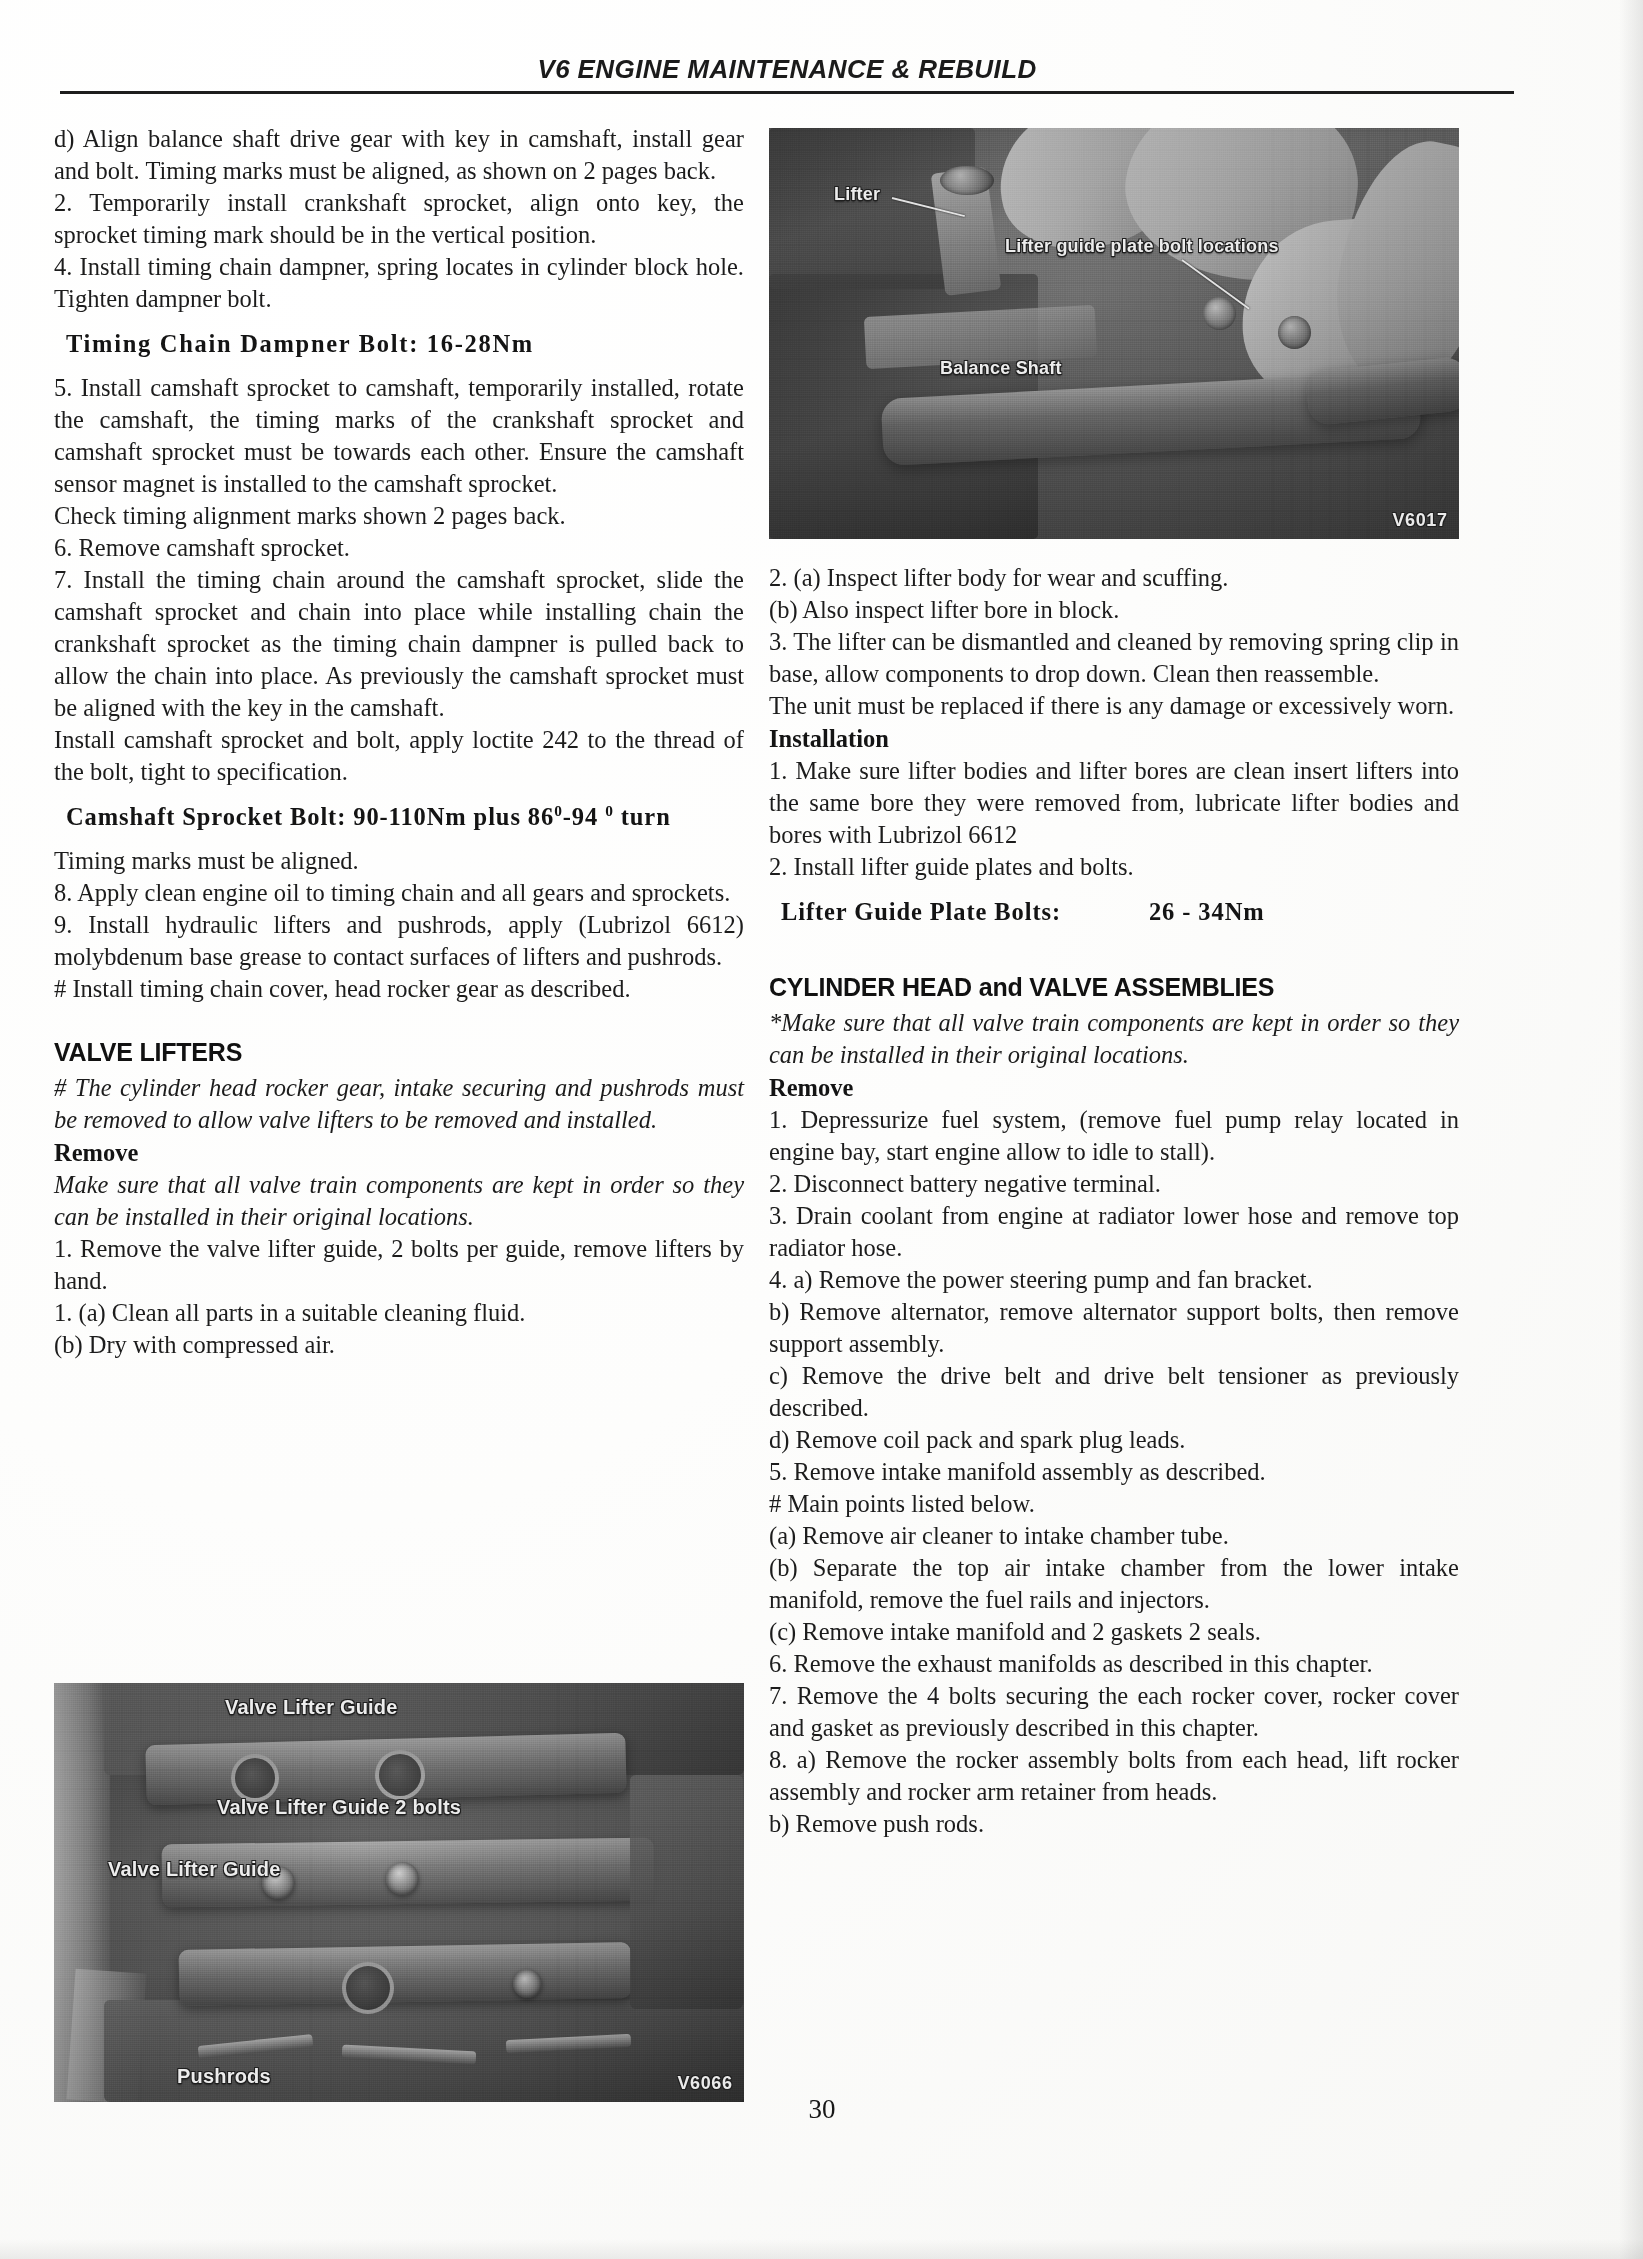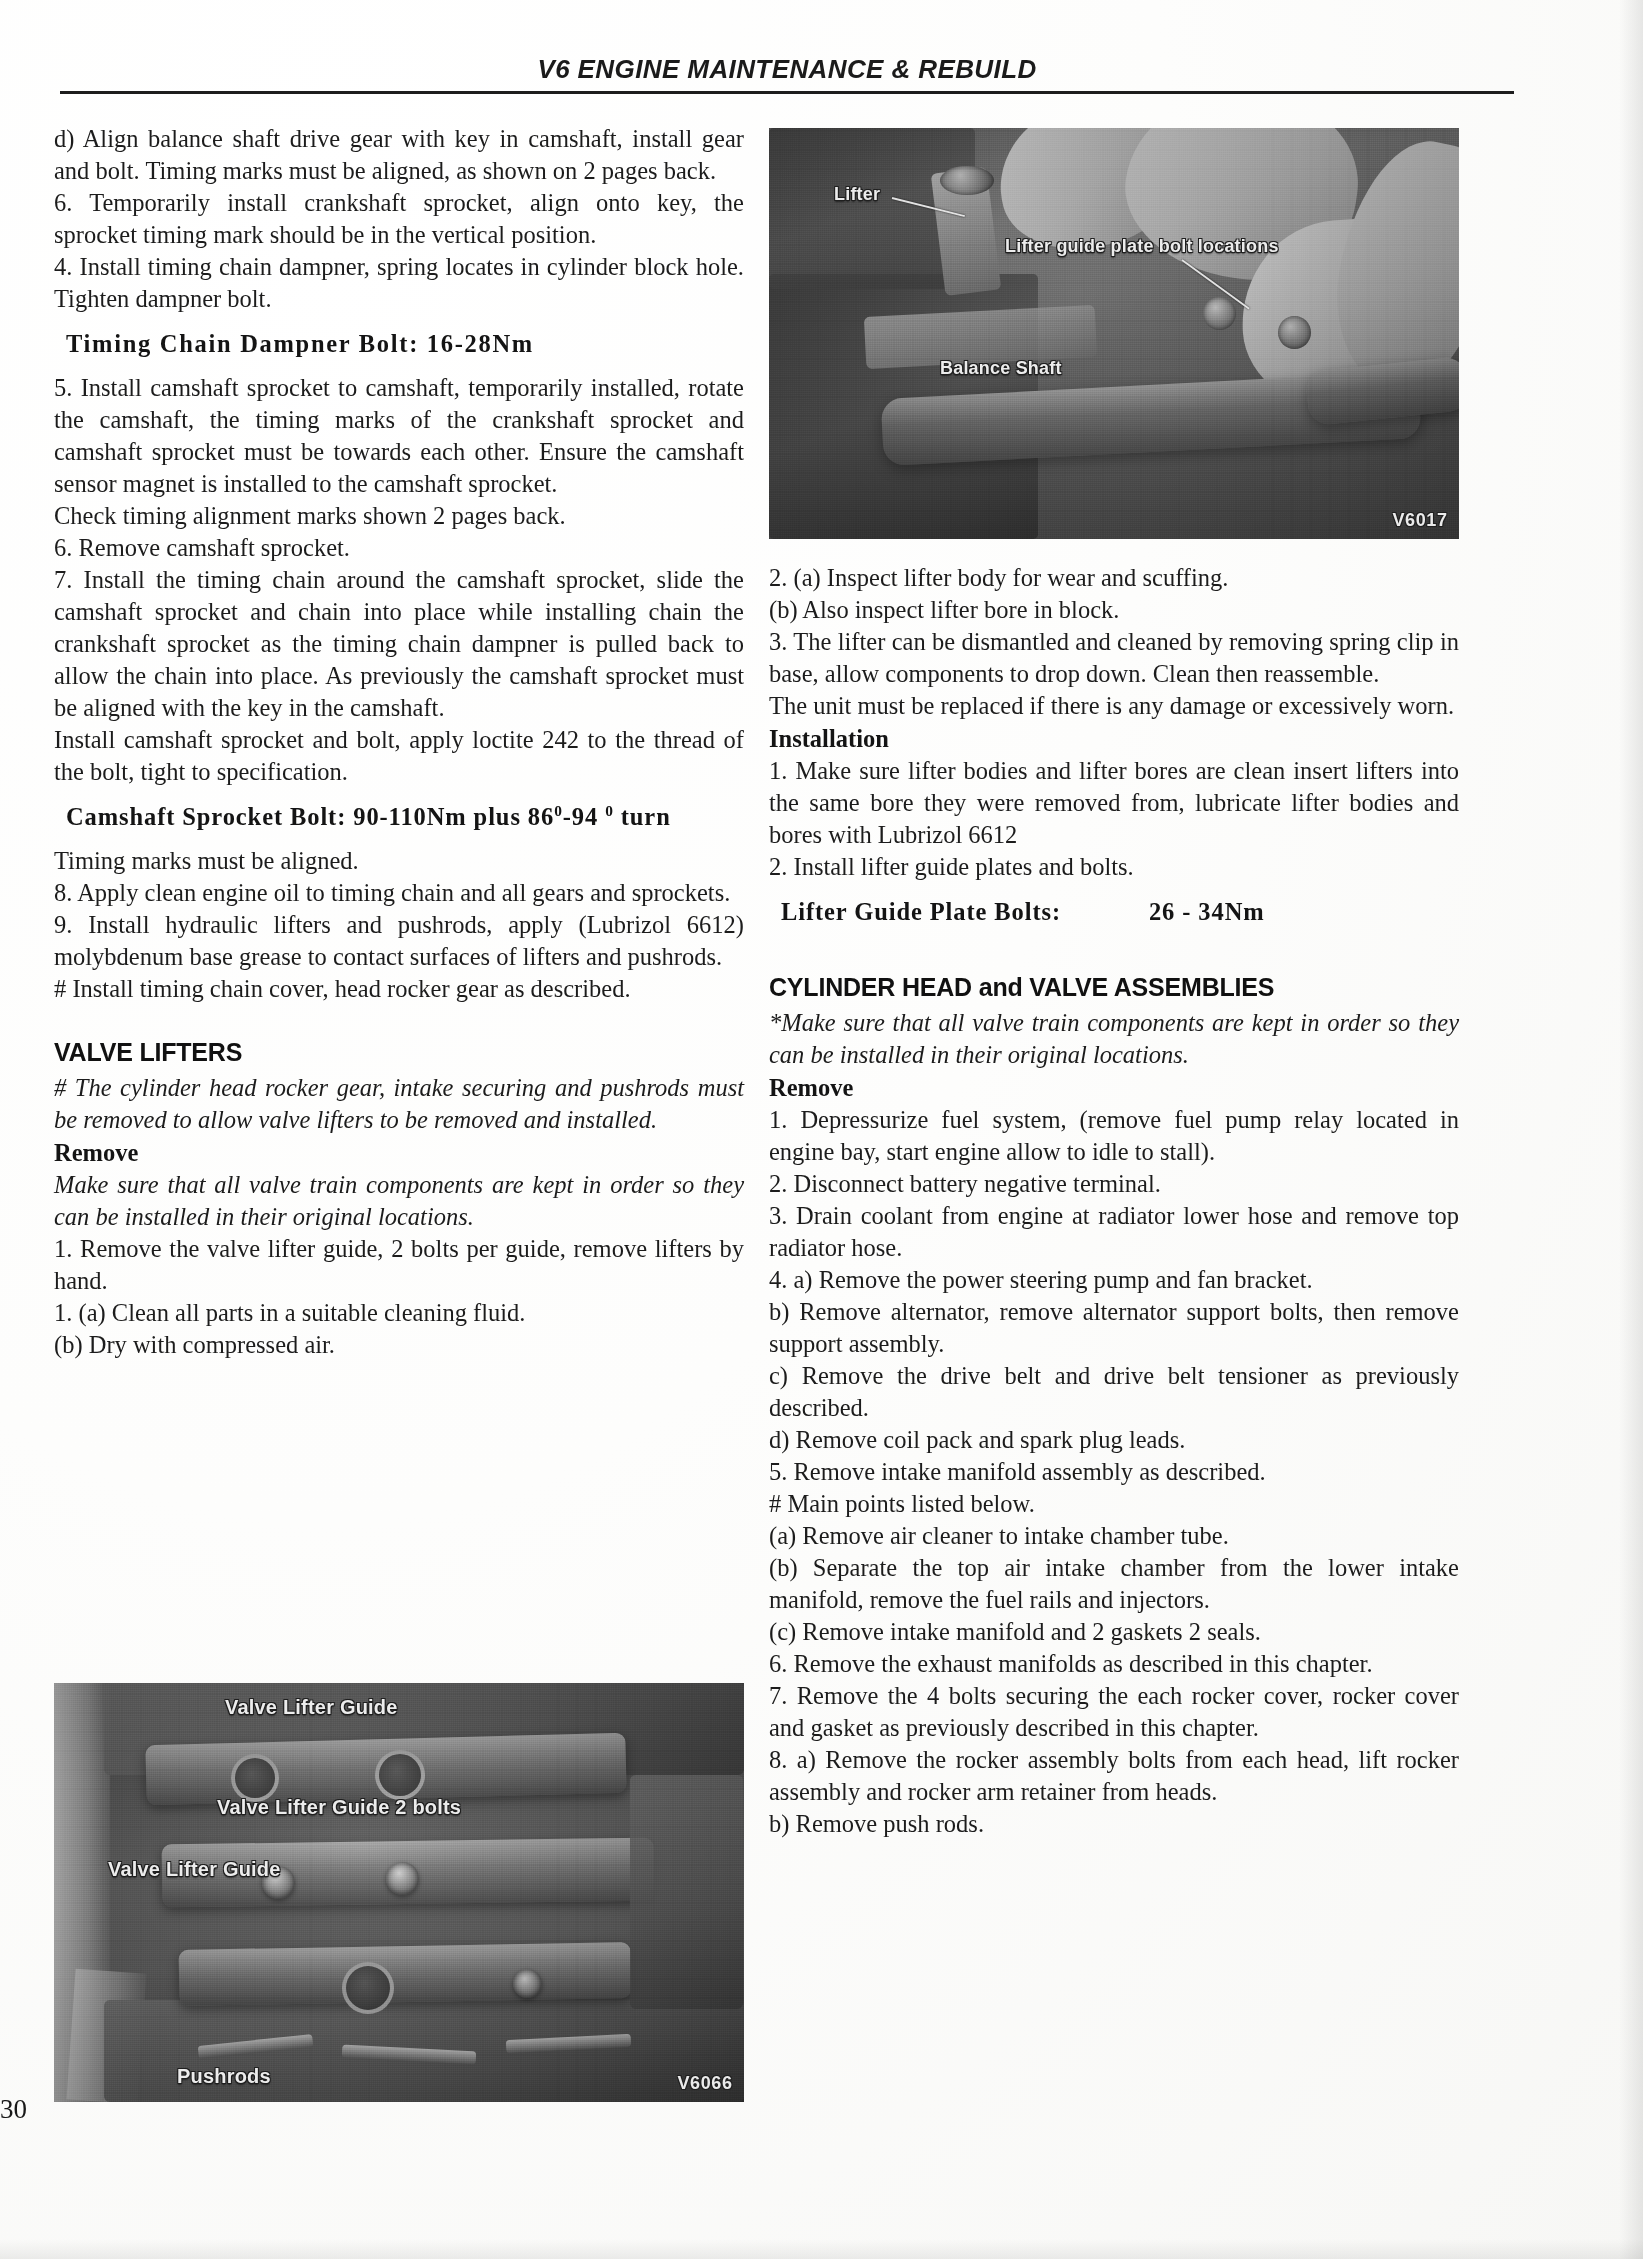--- a/index.html
+++ b/index.html
@@ -275,39 +275,39 @@
     text-shadow: -1px -1px 0 #1c1c1c, 1px -1px 0 #1c1c1c, -1px 1px 0 #1c1c1c, 1px 1px 0 #1c1c1c;
     letter-spacing: 0.6px;
   }
 
   
   .page-number {
     position: absolute;
     left: 0;
     width: 1644px;
     top: 2094px;
-    text-align: left;
+    text-align: center;
     font-size: 27px;
     color: #181818;
   }
 </style>
 </head>
 <body>
 
 <div class="page"></div>
 
 <div class="header">
   <div class="header-title">V6 ENGINE MAINTENANCE &amp; REBUILD</div>
   <div class="header-rule"></div>
 </div>
 
 <div class="col col-left">
 
   <p class="body">d) Align balance shaft drive gear with key in camshaft, install gear and bolt. Timing marks must be aligned, as shown on 2 pages back.</p>
-  <p class="body">6. Temporarily install crankshaft sprocket, align onto key, the sprocket timing mark should be in the vertical position.</p>
+  <p class="body">2. Temporarily install crankshaft sprocket, align onto key, the sprocket timing mark should be in the vertical position.</p>
   <p class="body">4. Install timing chain dampner, spring locates in cylinder block hole. Tighten dampner bolt.</p>
   <p class="spec spec-wide">Timing Chain Dampner Bolt:  16-28Nm</p>
   <p class="body">5. Install camshaft sprocket to camshaft, temporarily installed, rotate the camshaft, the timing marks of the crankshaft sprocket and camshaft sprocket must be towards each other. Ensure the camshaft sensor magnet is installed to the camshaft sprocket.</p>
   <p class="body nojust">Check timing alignment marks shown 2 pages back.</p>
   <p class="body nojust">6. Remove camshaft sprocket.</p>
   <p class="body">7. Install the timing chain around the camshaft sprocket, slide the camshaft sprocket and chain into place while installing chain the crankshaft sprocket as the timing chain dampner is pulled back to allow the chain into place. As previously the camshaft sprocket must be aligned with the key in the camshaft.</p>
   <p class="body"> Install camshaft sprocket and bolt, apply loctite 242 to the thread of the bolt, tight to specification.</p>
 
   <p class="spec"><span>Camshaft Sprocket Bolt: 90-110Nm plus 86</span><sup class="deg">0</sup><span>-94</span>&nbsp;<sup class="deg">0</sup><span> turn</span></p>
 

